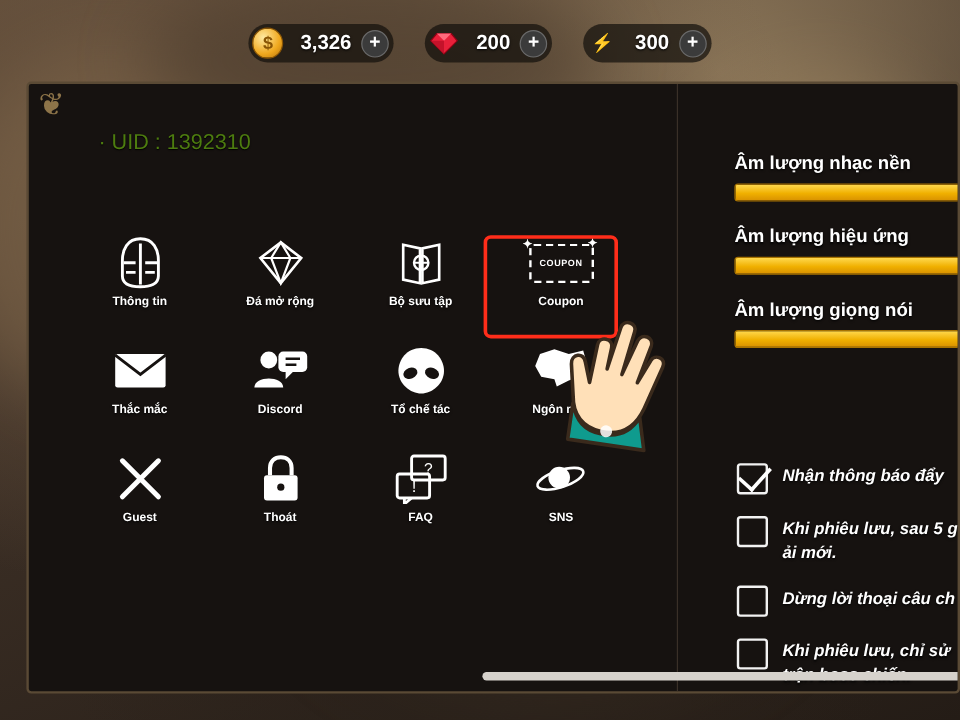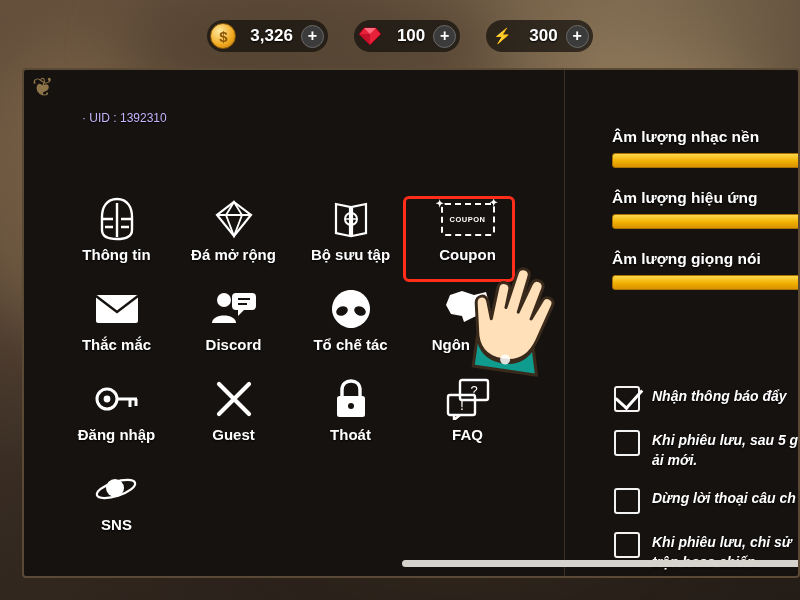--- a/index.html
+++ b/index.html
@@ -82,21 +82,21 @@
     color: #8d7449; font-size: 26px; line-height: 30px; text-align: center;
   }
   .panel-divider {
     position: absolute; left: 540px; top: 0; width: 1px; height: 100%;
     background: #3a3028;
   }
 
   
   .info { position: absolute; left: 58px; top: 36px; }
   .info div {
-    color: #c4b5fd; font-size: 12px; line-height: 25px;
+    color: #4d7c0f; font-size: 18px; line-height: 25px;
     text-shadow: 0 1px 1px #000;
   }
 
   
   .grid {
     position: absolute; left: 34px; top: 126px;
     width: 500px;
     display: flex; flex-wrap: wrap;
   }
   .gitem {
@@ -105,21 +105,21 @@
     position: relative;
     margin-bottom: 10px;
   }
   .gicon {
     height: 46px; width: 56px;
     display: flex; align-items: center; justify-content: center;
     color: #fff;
   }
   .glabel {
     margin-top: 4px;
-    color: #fff; font-size: 15px; font-weight: bold;
+    color: #fff; font-size: 10px; font-weight: bold;
     text-shadow: 0 1px 2px #000;
     white-space: nowrap;
   }
   .highlight-box {
     position: absolute;
     left: 403px; top: 196px; width: 112px; height: 86px;
     border: 3px solid #ff2d1a; border-radius: 6px;
     z-index: 33; pointer-events: none;
   }
 
@@ -193,21 +193,21 @@
       <span class="plus">+</span>
     </div>
     <div class="cur">
       <span class="icn gem-i">
         <svg width="24" height="22" viewBox="0 0 24 22">
           <path d="M6 3 L18 3 L23 9 L12 20 L1 9 Z" fill="#e8203a" stroke="#8e0014" stroke-width="1"></path>
           <path d="M6 3 L12 9 L18 3 Z" fill="#ff6a7c"></path>
           <path d="M1 9 L12 9 L12 20 Z" fill="#c4122a"></path>
         </svg>
       </span>
-      <span class="val">100</span>
+      <span class="val">200</span>
       <span class="plus">+</span>
     </div>
     <div class="cur">
       <span class="icn bolt-i">⚡</span>
       <span class="val">300</span>
       <span class="plus">+</span>
     </div>
   </div>
 
   <div class="panel">
@@ -302,30 +302,20 @@
 
       <div class="gitem">
         <div class="gicon">
           <svg width="48" height="40" viewBox="0 0 48 40">
             <path d="M6 6 L18 2 L30 6 L42 3 L45 14 L41 24 L30 28 L20 33 L18 27 L7 25 L2 16 Z" fill="#fff"></path>
           </svg>
         </div>
         <div class="glabel">Ngôn ngữ</div>
       </div>
 
-      <div class="gitem">
-        <div class="gicon">
-          <svg width="46" height="32" viewBox="0 0 46 32">
-            <circle cx="13" cy="16" r="10" fill="none" stroke="#fff" stroke-width="3"></circle>
-            <circle cx="13" cy="16" r="3.4" fill="#fff"></circle>
-            <path d="M23 16 L43 16 M36 16 L36 24 M42 16 L42 23" stroke="#fff" stroke-width="3" fill="none"></path>
-          </svg>
-        </div>
-        <div class="glabel">Đăng nhập</div>
-      </div>
 
       <div class="gitem">
         <div class="gicon">
           <svg width="40" height="40" viewBox="0 0 40 40">
             <path d="M5 5 L35 35 M35 5 L5 35" stroke="#fff" stroke-width="4.2" stroke-linecap="round"></path>
           </svg>
         </div>
         <div class="glabel">Guest</div>
       </div>
 

